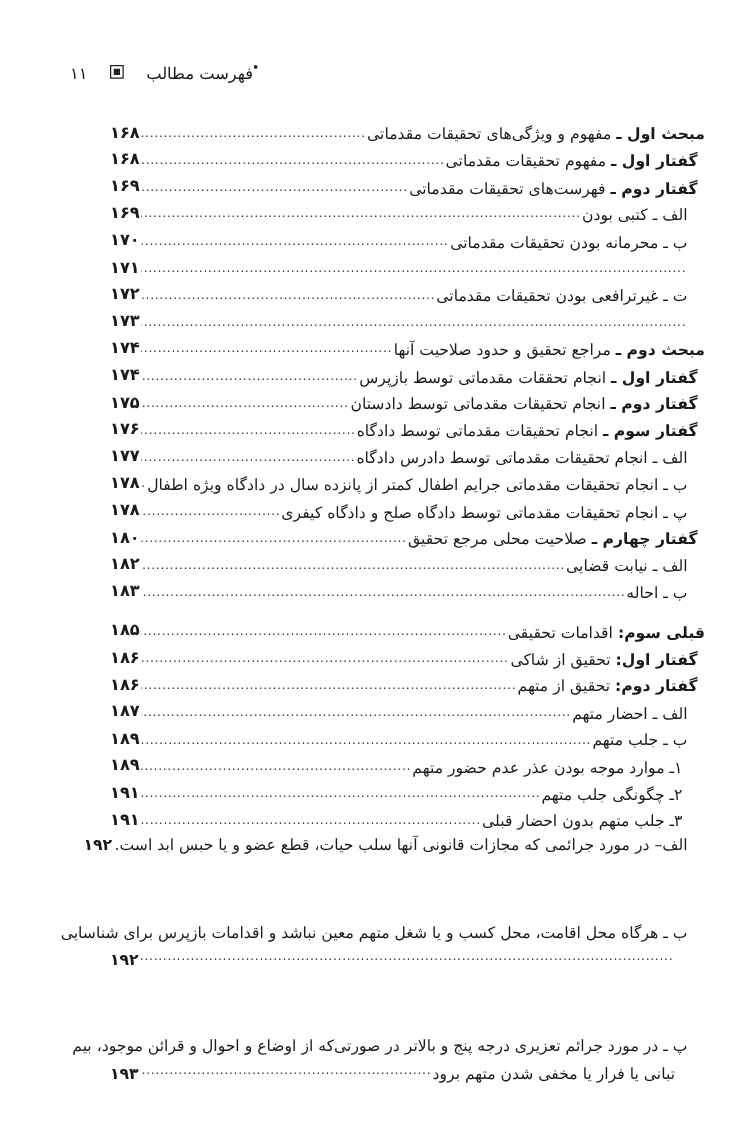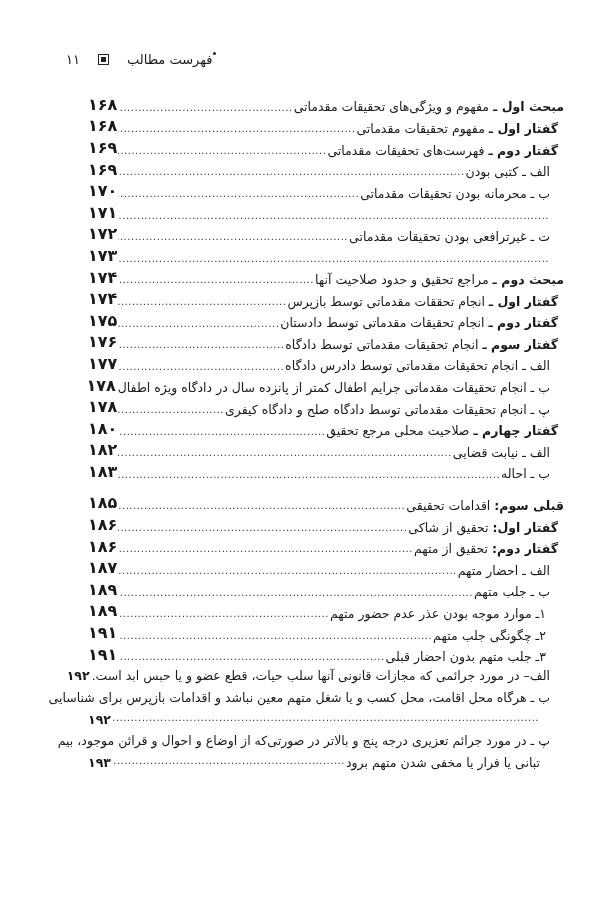--- a/index.html
+++ b/index.html
@@ -11,25 +11,25 @@
       width: 600px;
       height: 897px;
       position: relative;
       overflow: hidden;
       font-family: "DejaVu Sans", sans-serif;
       color: #1a1a1a;
     }
     .header {
       position: absolute;
       top: 52px;
-      left: 66px;
+      left: 56px;
       direction: rtl;
       display: flex;
       flex-direction: row-reverse;
-      align-items: center;
+      align-items: flex-start;
       gap: 18px;
       font-size: 13px;
     }
     .header .pg { font-size: 13px; }
     .header .box-icon {
       display: inline-block;
       width: 9px; height: 9px;
       border: 1.5px solid #222;
       position: relative;
     }
@@ -72,35 +72,36 @@
       flex: 1 1 auto;
       overflow: hidden;
       color: #333;
       letter-spacing: 0.5px;
       font-size: 10px;
       margin: 0 1px 2px 1px;
     }
     .row .dots::after {
       content: "....................................................................................................................................................................................................................................................";
     }
-    .row .page { flex: 0 0 auto; font-size: 16px; font-weight: bold; }
+    .row .page { flex: 0 0 auto; font-size: 13px; font-weight: bold; }
     .lvl-0 { padding-right: 0; }
     .lvl-1 { padding-right: 6px; }
     .lvl-2 { padding-right: 14px; }
     .lvl-3 { padding-right: 18px; }
 
     .wrap-row {
       direction: rtl;
       font-size: 12.5px;
       line-height: 21.6px;
       padding-right: 14px;
     }
     .wrap-row .first {
       display: block;
       white-space: nowrap;
+      margin-top: 48px;
     }
     .wrap-row .cont {
       display: flex;
       align-items: flex-end;
       padding-right: 10px;
       height: 21.6px;
       white-space: nowrap;
     }
     .wrap-row .cont .dots, .wrap-row .inline .dots {
       flex: 1 1 auto;

